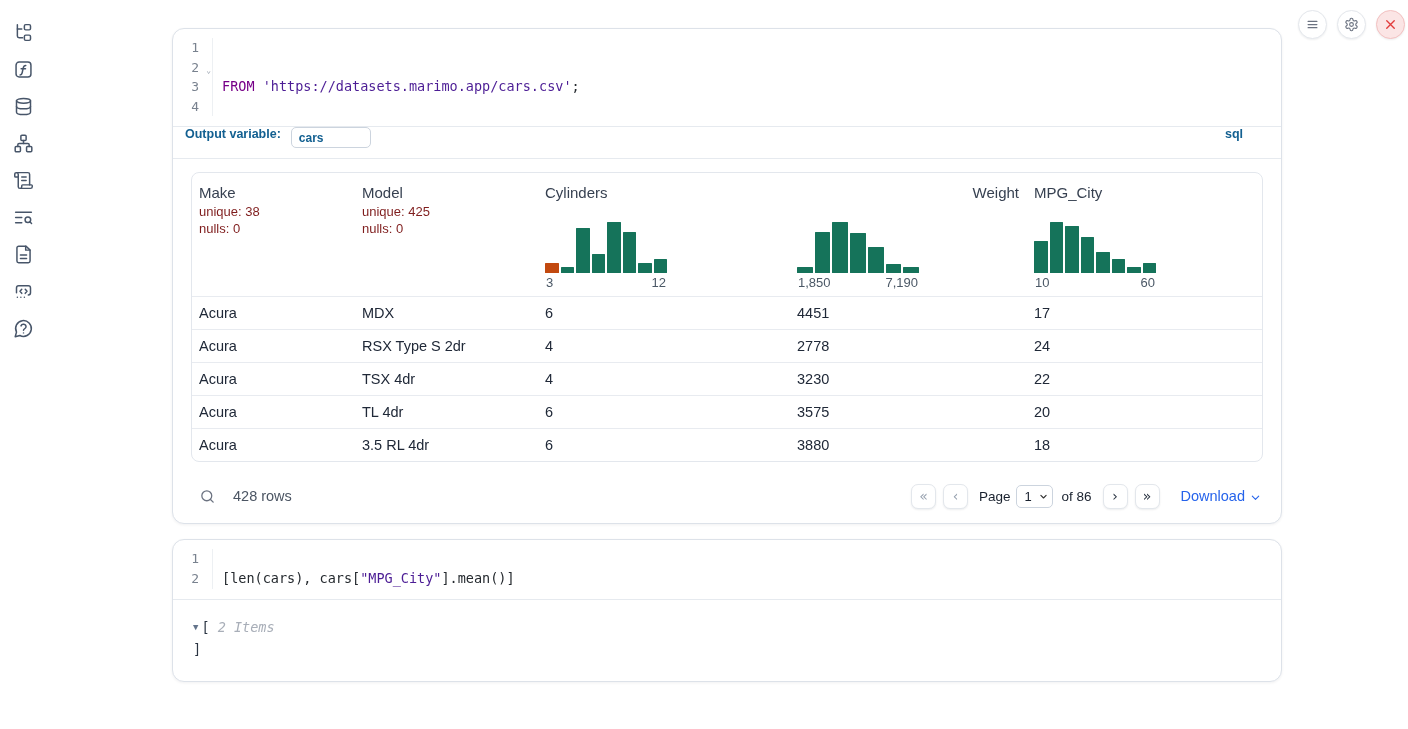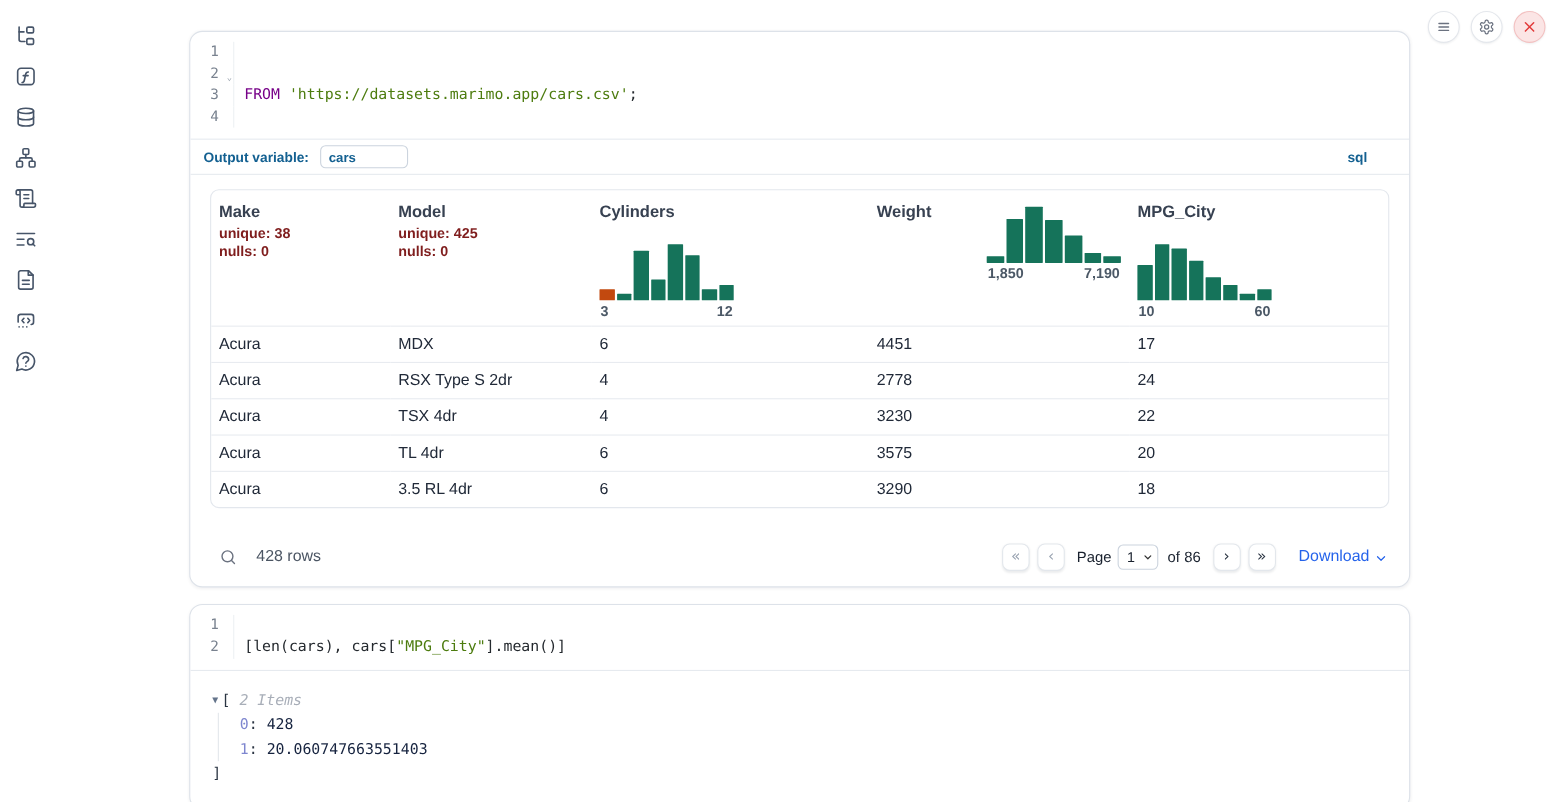--- a/index.html
+++ b/index.html
@@ -30,52 +30,52 @@
   .editor { padding:9px 0 10px; font-family:"DejaVu Sans Mono", monospace;
     font-size:13.5px; line-height:19.6px; }
   .cm-line { display:flex; }
   .cm-gutter { flex:0 0 30px; text-align:right; color:#79828f; font-size:13px;
     padding-right:4px; position:relative; }
   .cm-fold { position:absolute; right:-8px; top:3px; font-size:8px; color:#9aa3af; }
   .cm-sep { flex:0 0 10px; border-left:1px solid #edf0f3; margin-left:9px; }
   .cm-code { white-space:pre; color:#24292e; }
   .tk-keyword { color:#770088; }
   .tk-comment { color:#aa5500; }
-  .tk-string  { color:#4d7c0f; }
+  .tk-string  { color:#4c1d95; }
   .tk-plain   { color:#24292e; }
 
   
-  .outvar { display:flex; align-items:center; height:33px;
+  .outvar { display:flex; height:33px;
     border-top:1px solid #e6eaef; border-bottom:1px solid #e6eaef; padding:0 38px 0 12px; }
   .outvar-label { font-size:12.5px; font-weight:bold; color:#136091; }
   .outvar-input { margin-left:10px; width:80px; height:21px; border:1px solid #ccd4de;
     border-radius:5px; font-family:"Liberation Sans",sans-serif; font-size:12px;
     font-weight:bold; color:#136091; padding:0 7px; outline:none; }
   .lang-badge { margin-left:auto; font-size:12.5px; font-weight:bold; color:#136091; }
 
   
   .cell-output { padding:13px 18px 13px; }
   .dt-card { border:1px solid #e3e7ed; border-radius:8px; overflow:hidden; }
   table.dt { width:100%; border-collapse:collapse; table-layout:fixed; }
   table.dt col.c1{width:163px} table.dt col.c2{width:183px}
   table.dt col.c3{width:252px} table.dt col.c4{width:237px} table.dt col.c5{width:auto}
-  th.dt-h { font-weight:bold; text-align:left; vertical-align:top;
+  th.dt-h { font-weight:normal; text-align:left; vertical-align:top;
     padding:11px 8px 6px 7px; height:123px; }
   .col-label { font-size:15px; color:#374151; }
   .col-stats { margin-top:2px; font-size:13px; color:#7f1d1d; line-height:17px; }
   .hist-wrap { margin-top:4px; width:122px; }
   .hist-bars { display:flex; align-items:flex-end; gap:2px; height:51px; }
   .hist-bar { flex:1 1 0; border-radius:0.5px; }
   .hist-axis { display:flex; justify-content:space-between; padding:0 1px;
     margin-top:2px; font-size:13px; color:#4b5866; }
   td { font-size:14.5px; color:#202938; padding:0 8px 0 7px; height:33px;
     border-top:1px solid #e8ebf0; }
 
   
-  .dt-footer { display:flex; align-items:center; margin-top:30px; padding:0 2px 0 8px; height:28px; }
+  .dt-footer { display:flex; align-items:center; margin-top:20px; padding:0 2px 0 8px; height:28px; }
   .search-btn { background:none; border:none; color:#6b7280; cursor:pointer;
     width:18px; height:18px; display:flex; align-items:center; }
   .search-btn svg { width:17px; height:17px; }
   .rowcount { margin-left:16px; font-size:14.5px; color:#4b5563; }
   .pager { margin-left:auto; display:flex; align-items:center; }
   .pg-btn { width:25px; height:25px; border:1px solid #e3e7ec; border-radius:7px;
     background:#fff; box-shadow:0 1px 2px rgba(15,23,42,.08); display:flex;
     align-items:center; justify-content:center; font-size:14px; cursor:pointer;
     font-family:"DejaVu Sans",sans-serif; }
   .pg-btn + .pg-btn { margin-left:7px; }
@@ -263,21 +263,21 @@
                         <div class="hist-bar" style="height: 27%; background: rgb(21, 115, 90);"></div>
                       </div>
                     <div class="hist-axis">
                       <span>3</span>
                       <span>12</span>
                     </div>
                   </div>
                 </div>
               </th>
               <th class="dt-h">
-                <div style="display:flex;flex-direction:row;justify-content:space-between;height:100%;">
+                <div style="display:flex;flex-direction:column;justify-content:space-between;height:100%;text-align:right;">
                   <div class="col-label">Weight</div>
                   <div class="hist-wrap">
                     <div class="hist-bars">
                         <div class="hist-bar" style="height: 12%; background: rgb(21, 115, 90);"></div>
                         <div class="hist-bar" style="height: 80%; background: rgb(21, 115, 90);"></div>
                         <div class="hist-bar" style="height: 100%; background: rgb(21, 115, 90);"></div>
                         <div class="hist-bar" style="height: 78%; background: rgb(21, 115, 90);"></div>
                         <div class="hist-bar" style="height: 50%; background: rgb(21, 115, 90);"></div>
                         <div class="hist-bar" style="height: 18%; background: rgb(21, 115, 90);"></div>
                         <div class="hist-bar" style="height: 12%; background: rgb(21, 115, 90);"></div>
@@ -338,21 +338,21 @@
                 <td>Acura</td>
                 <td>TL 4dr</td>
                 <td>6</td>
                 <td>3575</td>
                 <td>20</td>
               </tr>
               <tr>
                 <td>Acura</td>
                 <td>3.5 RL 4dr</td>
                 <td>6</td>
-                <td>3290</td>
+                <td>3880</td>
                 <td>18</td>
               </tr>
             </tbody>
         </table>
       </div>
 
       <div class="dt-footer">
         <button class="search-btn">
           <svg viewBox="0 0 24 24" fill="none" stroke="currentColor" stroke-width="1.8" stroke-linecap="round">
               <circle cx="11" cy="11" r="7"></circle>
@@ -404,21 +404,17 @@
           <span class="cm-code"><span class="tk-plain">[len(cars), cars[</span><span class="tk-string">"MPG_City"</span><span class="tk-plain">].mean()]</span></span>
         </div>
       </div>
     <div class="tree">
       <div class="tree-open">
         <span class="tree-chevron">▼</span>
         <span>[</span>
         <span class="tree-count">&nbsp;</span>
           <span class="tree-count">2 Items</span>
       </div>
-      <div class="tree-items">
-          <div><span class="tree-key">0</span><span>: </span><span class="tree-val">428</span></div>
-          <div><span class="tree-key">1</span><span>: </span><span class="tree-val">20.060747663551403</span></div>
-        </div>
       <div>]</div>
     </div>
   </section>
 
 </main>
 
 </body></html>

